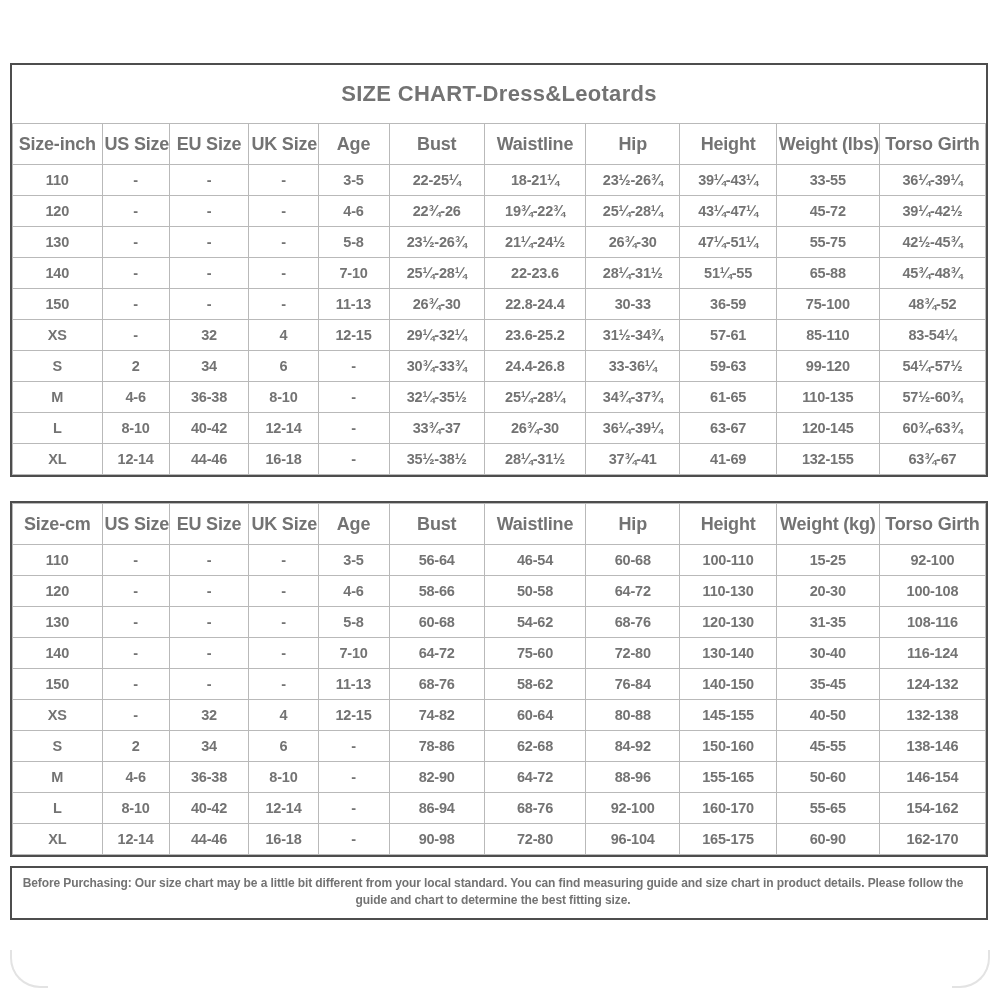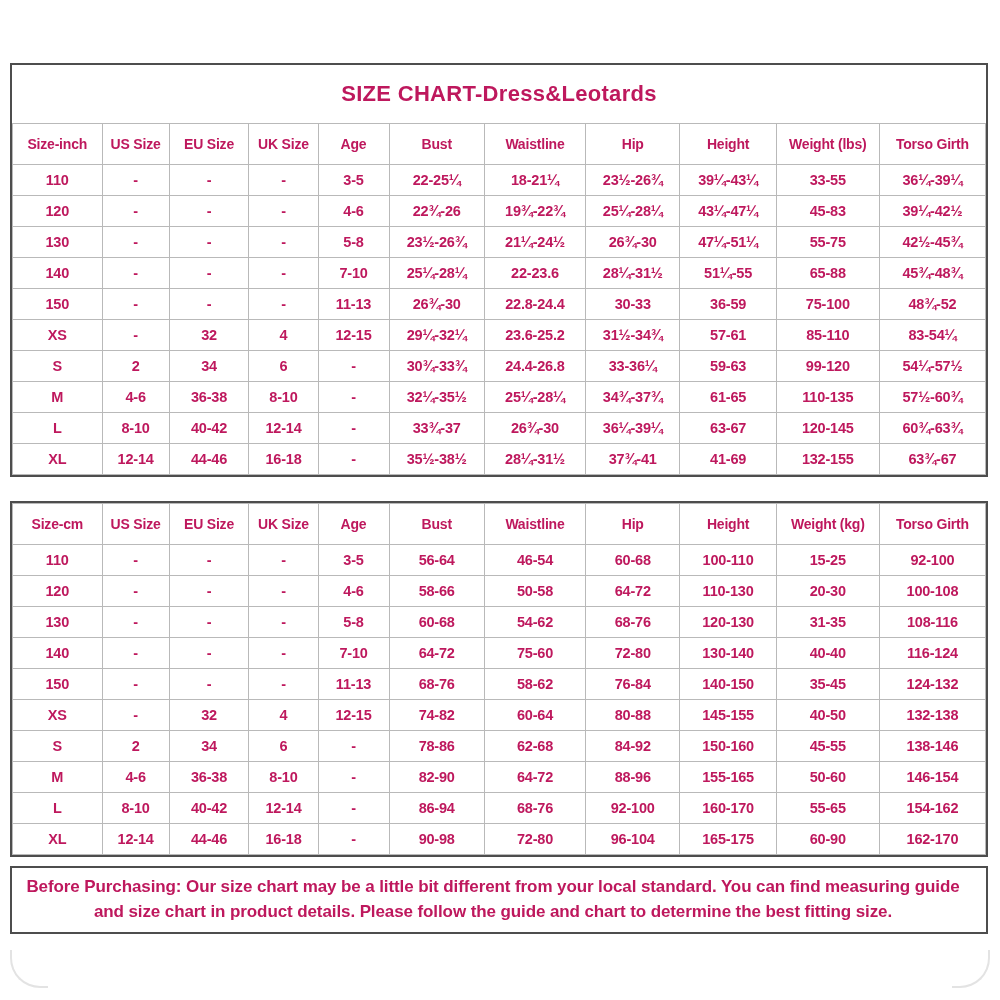--- a/index.html
+++ b/index.html
@@ -2,39 +2,39 @@
 <html><head>
 <meta charset="utf-8">
 <style>
   html, body { margin: 0; padding: 0; background: #ffffff; }
   .page {
     position: relative;
     width: 1000px;
     height: 1000px;
     background: #ffffff;
     font-family: "Liberation Sans", sans-serif;
-    color: #be185d;
+    color: #737373;
     overflow: hidden;
   }
   .box {
     position: absolute;
     left: 10px;
     width: 978px;
     box-sizing: border-box;
     border: 2px solid #4d4d4d;
     background: #ffffff;
   }
   .box-inch { top: 63px; }
   .box-cm   { top: 501px; }
   .box-note {
     top: 866px;
     padding: 7px 20px 8px 8px;
     text-align: center;
     font-weight: 700;
-    font-size: 17px;
+    font-size: 12px;
     line-height: 1.45;
     letter-spacing: -0.1px;
   }
   .chart-title {
     height: 58px;
     line-height: 58px;
     text-align: center;
     font-weight: 700;
     font-size: 22px;
     letter-spacing: 0.3px;
@@ -47,21 +47,21 @@
   }
   table.sizetable th, table.sizetable td {
     border: 1px solid #b9b9b9;
     text-align: center;
     vertical-align: middle;
     font-weight: 700;
     padding: 0 2px;
     overflow: hidden;
     white-space: nowrap;
   }
-  table.sizetable th { height: 40px; font-size: 14px; letter-spacing: -0.2px; }
+  table.sizetable th { height: 40px; font-size: 18px; letter-spacing: -0.2px; }
   table.sizetable td { height: 30px; font-size: 14.5px; letter-spacing: -0.2px; }
   .corner {
     position: absolute;
     width: 36px;
     height: 36px;
     border: 2px solid #e3e3e3;
     bottom: 12px;
   }
   .corner-left {
     left: 10px;
@@ -129,21 +129,21 @@
           <tr>
             <td>120</td>
             <td>-</td>
             <td>-</td>
             <td>-</td>
             <td>4-6</td>
             <td>22¾-26</td>
             <td>19¾-22¾</td>
             <td>25¼-28¼</td>
             <td>43¼-47¼</td>
-            <td>45-83</td>
+            <td>45-72</td>
             <td>39¼-42½</td>
           </tr>
           <tr>
             <td>130</td>
             <td>-</td>
             <td>-</td>
             <td>-</td>
             <td>5-8</td>
             <td>23½-26¾</td>
             <td>21¼-24½</td>
@@ -320,21 +320,21 @@
           <tr>
             <td>140</td>
             <td>-</td>
             <td>-</td>
             <td>-</td>
             <td>7-10</td>
             <td>64-72</td>
             <td>75-60</td>
             <td>72-80</td>
             <td>130-140</td>
-            <td>40-40</td>
+            <td>30-40</td>
             <td>116-124</td>
           </tr>
           <tr>
             <td>150</td>
             <td>-</td>
             <td>-</td>
             <td>-</td>
             <td>11-13</td>
             <td>68-76</td>
             <td>58-62</td>

